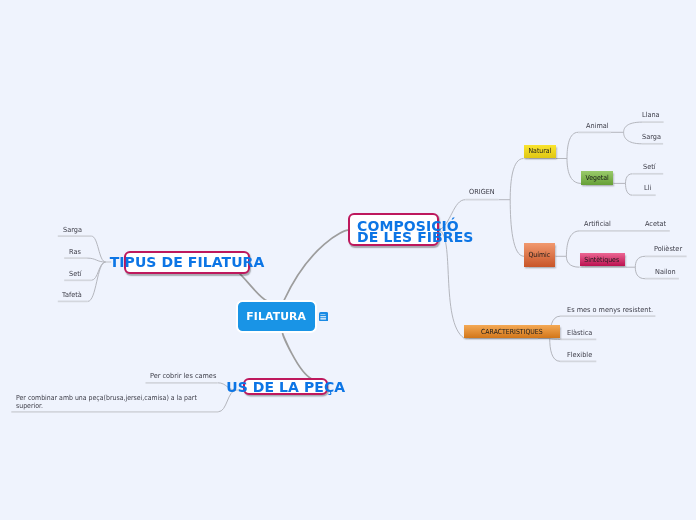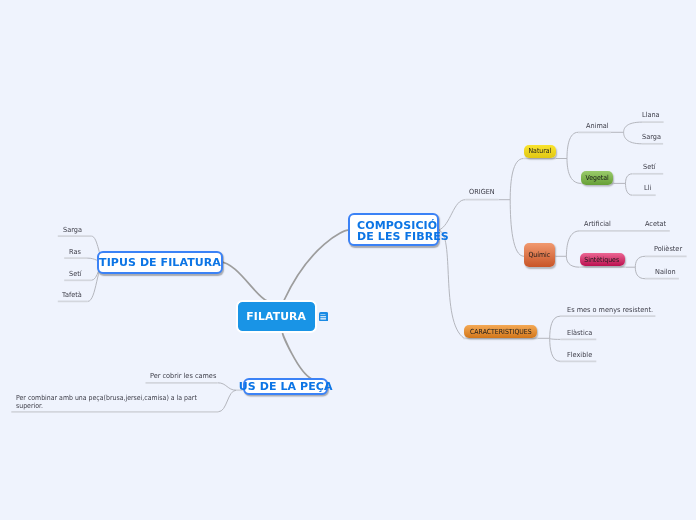--- a/index.html
+++ b/index.html
@@ -7,28 +7,28 @@
   body{width:696px;height:520px;background:#eff3fd;overflow:hidden;
        font-family:"DejaVu Sans",sans-serif;}
   #stage{position:relative;width:696px;height:520px;}
   svg.links{position:absolute;left:0;top:0;width:696px;height:520px;}
   .node{position:absolute;box-sizing:border-box;white-space:nowrap;}
 
   .central{background:#1994e6;border:2px solid #ffffff;border-radius:6.5px;color:#ffffff;
     font-weight:bold;font-size:10.8px;letter-spacing:.15px;
     display:flex;align-items:center;justify-content:center;padding-top:1.4px;}
 
-  .main{background:#ffffff;border:2px solid #3b82f6;border-radius:6px;color:#0c75e5;
-    font-weight:bold;font-size:11px;letter-spacing:.08px;
+  .main{background:#ffffff;border:2px solid #be185d;border-radius:6px;color:#0c75e5;
+    font-weight:bold;font-size:14px;letter-spacing:.08px;
     display:flex;align-items:center;justify-content:center;
     box-shadow:1px 1.5px 1.2px rgba(0,0,0,.30);}
   .main.two-line{flex-direction:column;align-items:flex-start;padding-left:7.5px;
     justify-content:flex-start;line-height:10.6px;padding-top:6.0px;}
 
-  .chip{border-radius:5px;color:#1a1a1a;font-size:7px;letter-spacing:0;
+  .chip{border-radius:0;color:#1a1a1a;font-size:7px;letter-spacing:0;
     display:flex;align-items:center;justify-content:center;
     box-shadow:1px 1.5px 1.5px rgba(0,0,0,.25);}
   .chiptext{display:inline-block;transform:scaleX(0.885);}
 
   .txt{font-size:7px;color:#3b3b46;line-height:8.7px;
     transform:scaleX(0.935);transform-origin:left top;}
   #note-icon svg{display:block;}
 </style>
 </head>
 <body>
@@ -110,21 +110,21 @@
       <rect x="13" y="42" width="58" height="11" rx="3" fill="#ffffff"></rect>
       <rect x="13" y="63" width="58" height="11" rx="3" fill="#ffffff"></rect>
     </svg>
   </div>
 
   <div class="node main two-line" style="left:347.6px;top:213.4px;width:91px;height:33px;">
     <span>COMPOSICIÓ</span>
     <span>DE LES FIBRES</span>
   </div>
 
-  <div class="node main" style="left:97px;top:250.6px;width:126px;height:23.6px;">TIPUS DE FILATURA</div>
+  <div class="node main" style="left:124px;top:250.6px;width:126px;height:23.6px;">TIPUS DE FILATURA</div>
 
   <div class="node main" style="left:243px;top:378.4px;width:85.4px;height:17px;">US DE LA PEÇA</div>
 
   <div class="node txt" style="left:468.5px;top:187.8px;">ORIGEN</div>
 
   <div class="node chip" style="left:523.5px;top:144.8px;width:32.1px;height:12.9px;background:linear-gradient(#fae42f,#e0c713);">
       <span class="chiptext">Natural</span>
     </div>
   <div class="node txt" style="left:585.6px;top:121.6px;">Animal</div>
   <div class="node txt" style="left:642px;top:110.7px;">Llana</div>
@@ -141,21 +141,21 @@
     </div>
   <div class="node txt" style="left:584.3px;top:219.7px;">Artificial</div>
   <div class="node txt" style="left:644.8px;top:219.7px;">Acetat</div>
 
   <div class="node chip" style="left:579.5px;top:253.4px;width:45.3px;height:13.1px;background:linear-gradient(#ec6693,#bb1150);">
       <span class="chiptext">Sintètiques</span>
     </div>
   <div class="node txt" style="left:654.2px;top:245.1px;">Polièster</div>
   <div class="node txt" style="left:654.7px;top:268.1px;">Nailon</div>
 
-  <div class="node chip" style="left:464.2px;top:325.1px;width:73px;height:12.9px;background:linear-gradient(#f4a955,#d2761a);">
+  <div class="node chip" style="left:464.2px;top:325.1px;width:96px;height:12.9px;background:linear-gradient(#f4a955,#d2761a);">
       <span class="chiptext">CARACTERISTIQUES</span>
     </div>
   <div class="node txt" style="left:567.4px;top:306.3px;">Es mes o menys resistent.</div>
   <div class="node txt" style="left:567.4px;top:329.2px;">Elàstica</div>
   <div class="node txt" style="left:567.4px;top:351.1px;">Flexible</div>
 
   <div class="node txt" style="left:63px;top:226.3px;">Sarga</div>
   <div class="node txt" style="left:69px;top:247.9px;">Ras</div>
   <div class="node txt" style="left:68.7px;top:269.9px;">Setí</div>
   <div class="node txt" style="left:62.1px;top:291.1px;">Tafetà</div>

